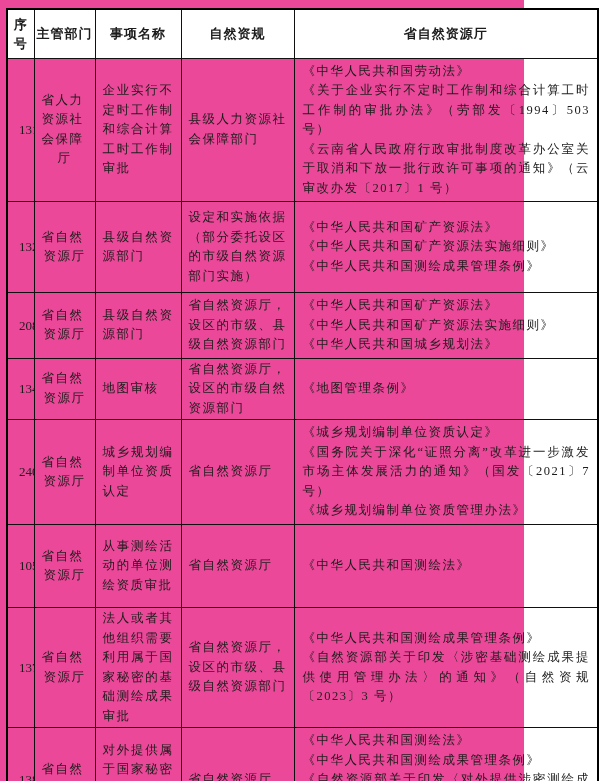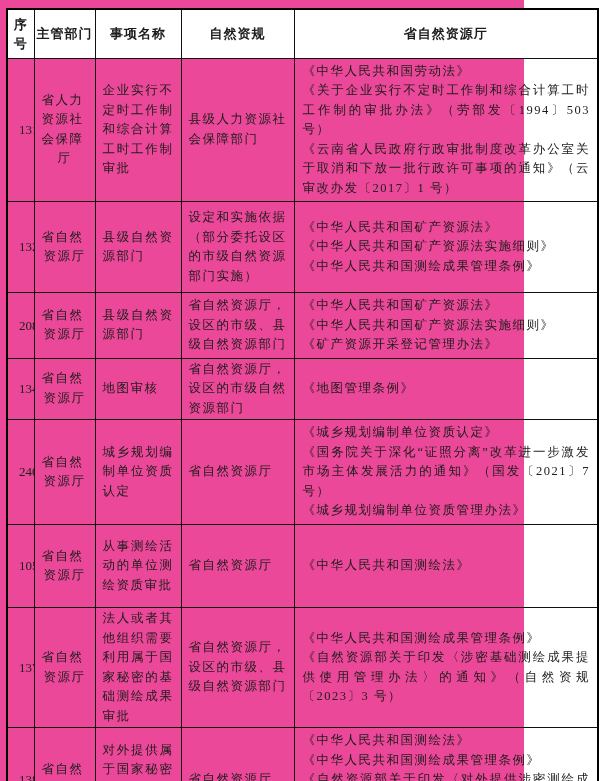--- a/index.html
+++ b/index.html
@@ -116,21 +116,21 @@
         </td>
       </tr>
       <tr style="height:61px">
         <td class="c-no">208</td>
         <td class="c-dept">省自然资源厅</td>
         <td class="c-item">县级自然资源部门</td>
         <td class="c-agency">省自然资源厅，设区的市级、县级自然资源部门</td>
         <td class="c-basis">
           <p>《中华人民共和国矿产资源法》</p>
           <p>《中华人民共和国矿产资源法实施细则》</p>
-          <p>《矿产资源开采登记管理办法》</p>
+          <p>《中华人民共和国城乡规划法》</p>
         </td>
       </tr>
       <tr style="height:46px">
         <td class="c-no">134</td>
         <td class="c-dept">省自然资源厅</td>
         <td class="c-item">地图审核</td>
         <td class="c-agency">省自然资源厅，设区的市级自然资源部门</td>
         <td class="c-basis">
           <p>《地图管理条例》</p>
         </td>

